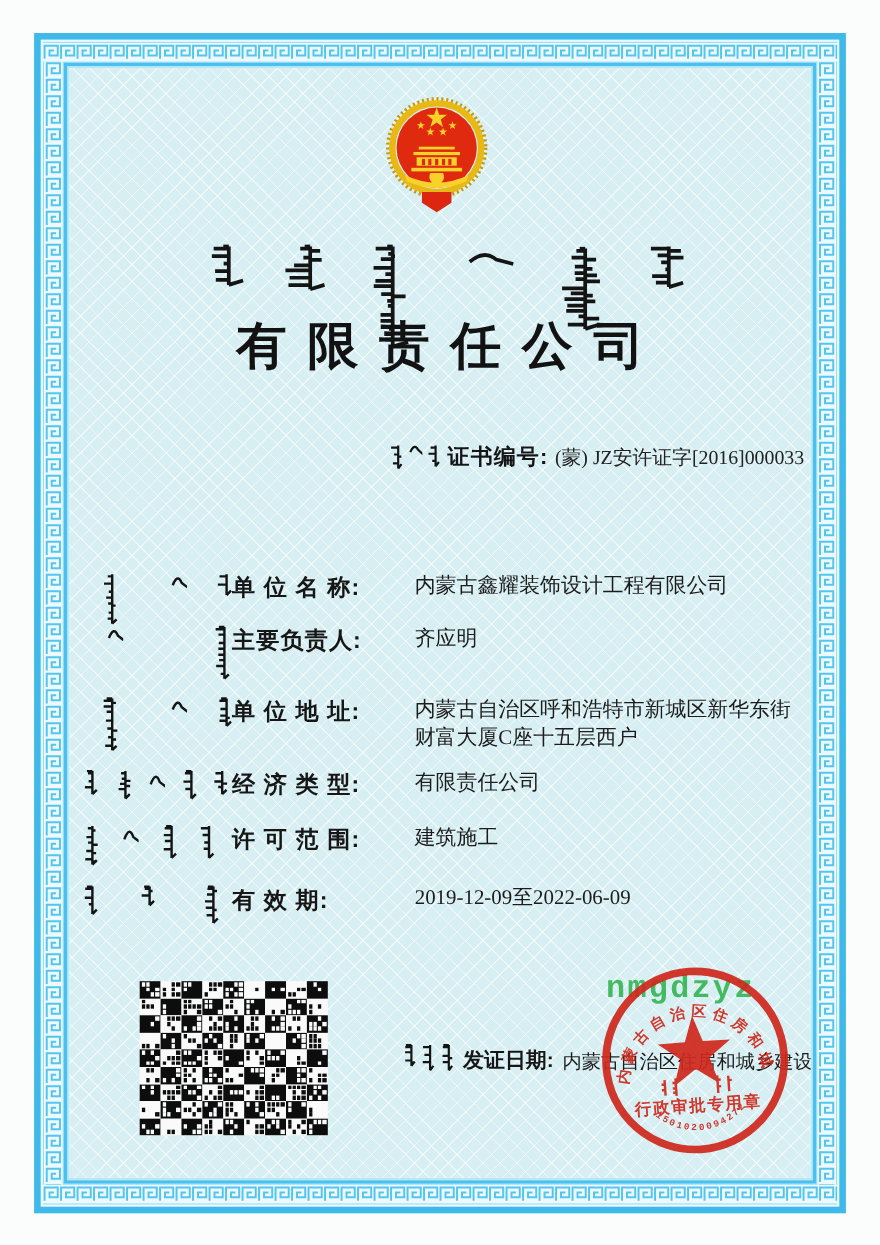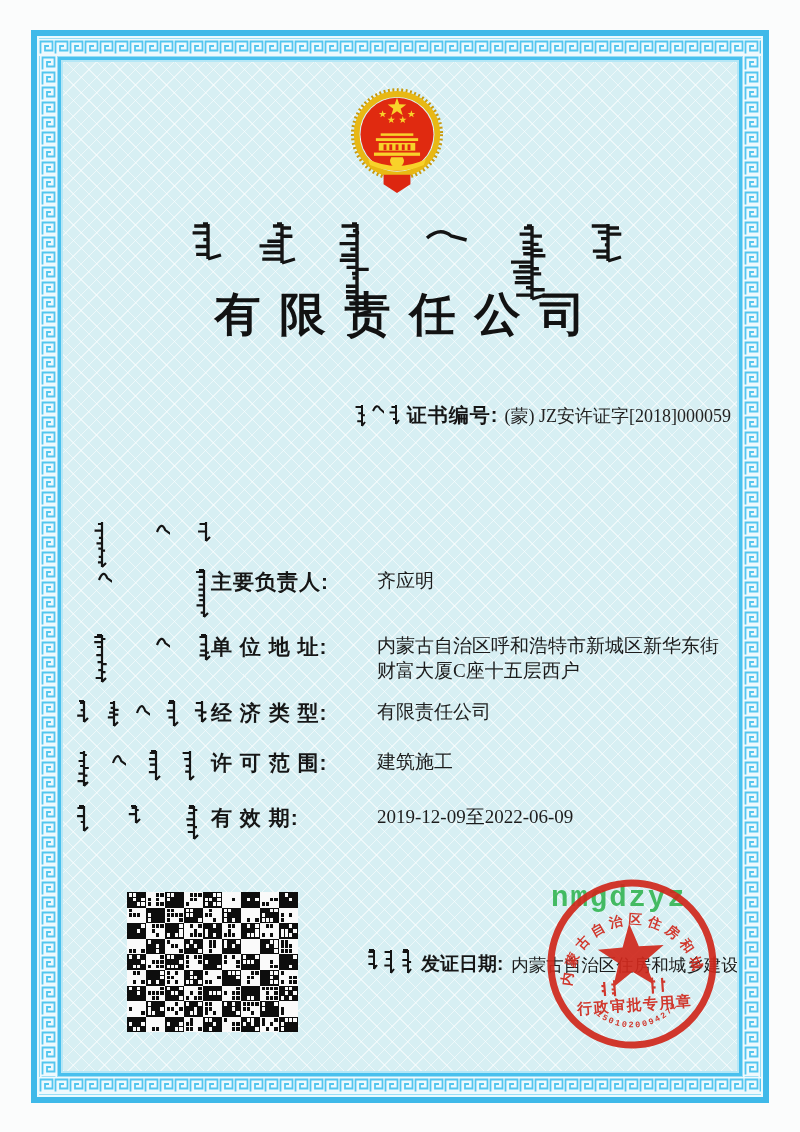--- a/index.html
+++ b/index.html
@@ -855,35 +855,37 @@
               <path d="M8,2 V23 M1.5542128654196858,4.0 H8 M4.27305000834167,10.2 H8 M8,12.2 h2.9 M3.228970958851278,18.2 H8 M8,23 l3,-4" fill="none" stroke="#141414" stroke-width="2"></path>
             </svg>
             <svg width="13" height="12" viewBox="0 0 13 12">
               <path d="M2,8 q3.9,-8.399999999999999 7.15,-2 l4.55,4" fill="none" stroke="#141414" stroke-width="2"></path>
             </svg>
             <svg width="13" height="24" viewBox="0 0 13 24">
               <path d="M8,2 V21 M3.4494328070431948,4.0 H8 M1.548147501423955,9.5 H8 M4.963527675718069,15.9 H8 M8,21 l3,-4" fill="none" stroke="#141414" stroke-width="2"></path>
             </svg>
           </span>
         <span class="lbl">证书编号:</span>
-        <span class="val">(蒙) JZ安许证字[2018]000059</span>
+        <span class="val">(蒙) JZ安许证字[2016]000033</span>
       </div>
 
       <div class="frow" style="top:458px">
         <span class="mzone">
             <div class="mongw" style="left: 22px; top: 0px;"><svg width="15" height="50" viewBox="0 0 15 50">
                 <path d="M9,2 V47 M4.978200665442273,4.0 H9 M1.5574376636650413,10.6 H9 M5.9304606940131634,17.9 H9 M3.4875356385018677,23.3 H9 M5.318697397829965,28.6 H9 M9,30.6 h3.1 M5.730573159176856,36.9 H9 M4.949605425586924,42.4 H9 M9,47 l4,-4" fill="none" stroke="#141414" stroke-width="2.2"></path>
               </svg></div>
             <div class="mongw" style="left: 84px; top: 0px;"><svg width="15" height="16" viewBox="0 0 15 16">
                 <path d="M2,12 q4.5,-11.2 8.25,-2 l5.25,4" fill="none" stroke="#141414" stroke-width="2.2"></path>
               </svg></div>
             <div class="mongw" style="left: 126px; top: 0px;"><svg width="15" height="24" viewBox="0 0 15 24">
                 <path d="M9,2 V21 M2.5594311512541026,4.0 H9 M1.0674814637750387,11.5 H9 M9,21 l4,-4" fill="none" stroke="#141414" stroke-width="2.2"></path>
               </svg></div>
           </span>
+        <span class="flabel">单 位 名 称:</span>
+        <span class="fvalue">内蒙古鑫耀装饰设计工程有限公司</span>
       </div>
       <div class="frow" style="top:506px">
         <span class="mzone">
             <div class="mongw" style="left: 26px; top: 0px;"><svg width="15" height="16" viewBox="0 0 15 16">
                 <path d="M2,12 q4.5,-11.2 8.25,-2 l5.25,4" fill="none" stroke="#141414" stroke-width="2.2"></path>
               </svg></div>
             <div class="mongw" style="left: 124px; top: 0px;"><svg width="15" height="52" viewBox="0 0 15 52">
                 <path d="M9,2 V49 M1.0494287721812725,4.0 H9 M3.605798803269863,8.9 H9 M3.9390361590776592,16.5 H9 M3.4873805337119848,21.7 H9 M3.4520573776680976,27.3 H9 M4.249487339053303,32.1 H9 M1.5231398530304432,37.4 H9 M5.660700535168871,44.6 H9 M9,49 l4,-4 M4,2 h5" fill="none" stroke="#141414" stroke-width="2.2"></path>
               </svg></div>
           </span>

